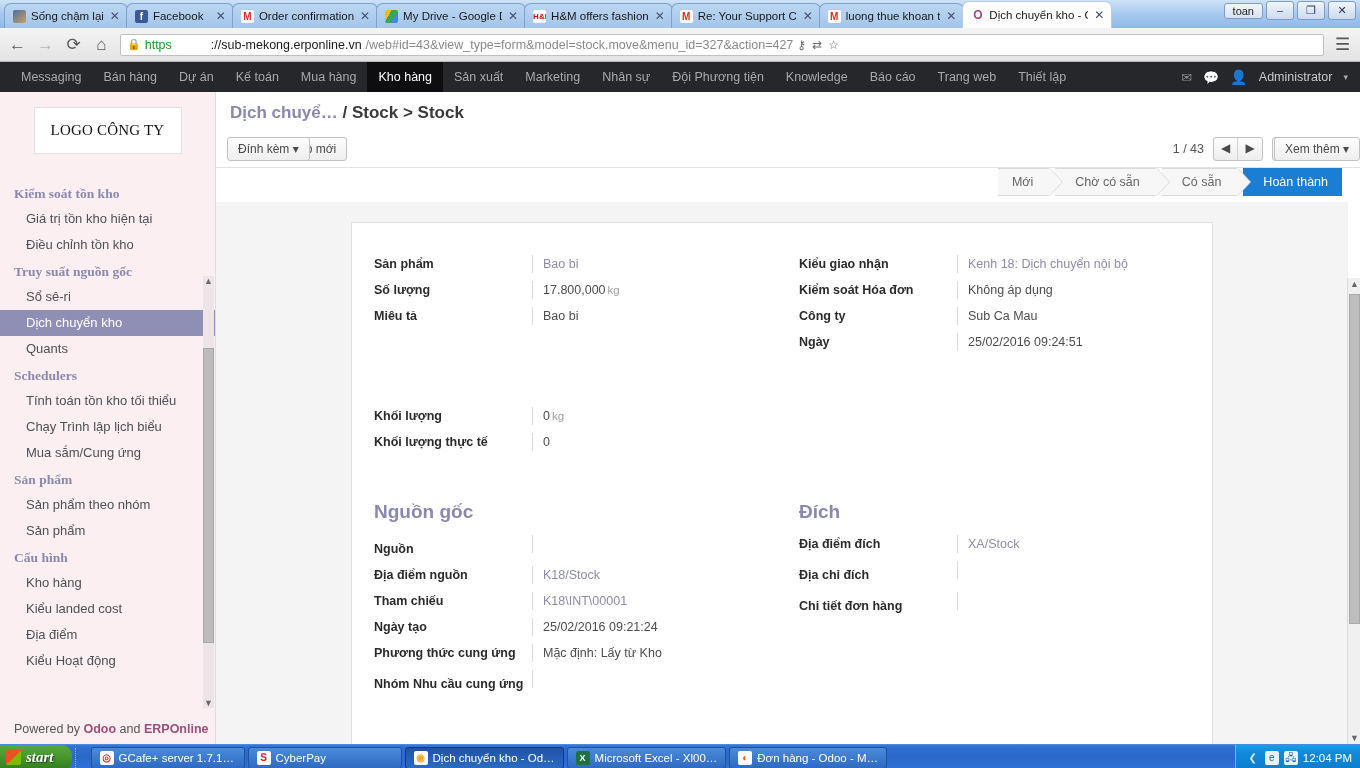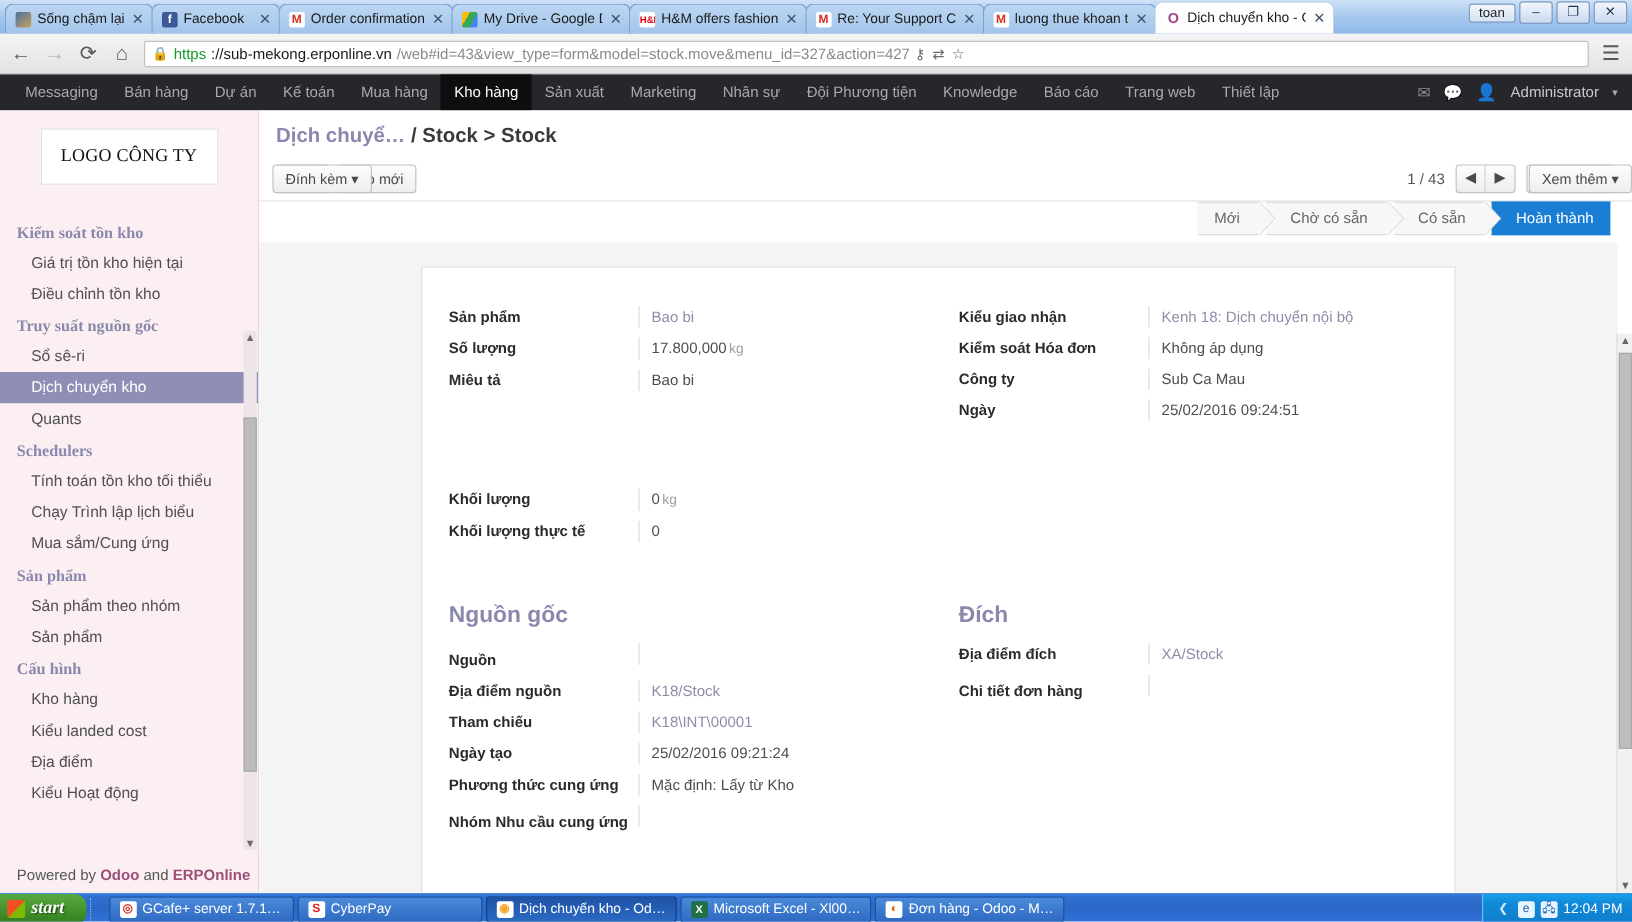--- a/index.html
+++ b/index.html
@@ -117,21 +117,21 @@
     border: 1px solid #c0c0c0;
     border-radius: 2px;
     display: flex;
     align-items: center;
     padding: 0 6px;
     gap: 4px;
     font-size: 12.5px;
   }
   .lock-ico { color: #159a28; font-size: 11px; }
   .url-secure { color: #159a28; }
-  .url-host { color: #1a1a1a; }
+  .url-host { color: #1a1a1a; margin-left: 35px; }
   .url-path { color: #8a8a8a; }
   .url-right { display: flex; align-items: center; gap: 6px; color: #6a6a6a; font-size: 12px; }
 
   
   .odoo-top {
     height: 30px;
     background: #26272b;
     display: flex;
     align-items: center;
     padding-left: 10px;
@@ -778,20 +778,24 @@
               </div>
           </div>
           <div class="col right">
             <div class="sect-title">Đích</div>
             <div id="dest-host">
                 <div class="frow">
                   <div class="flabel">Địa điểm đích</div>
                   <div class="fval link"><span>XA/Stock</span></div>
                 </div>
                 <div class="frow">
+                  <div class="flabel">Địa chỉ đích</div>
+                  <div class="fval"><span></span></div>
+                </div>
+                <div class="frow">
                   <div class="flabel">Chi tiết đơn hàng</div>
                   <div class="fval"><span></span></div>
                 </div>
               </div>
           </div>
         </div>
 
       </div>
     </div>
 

